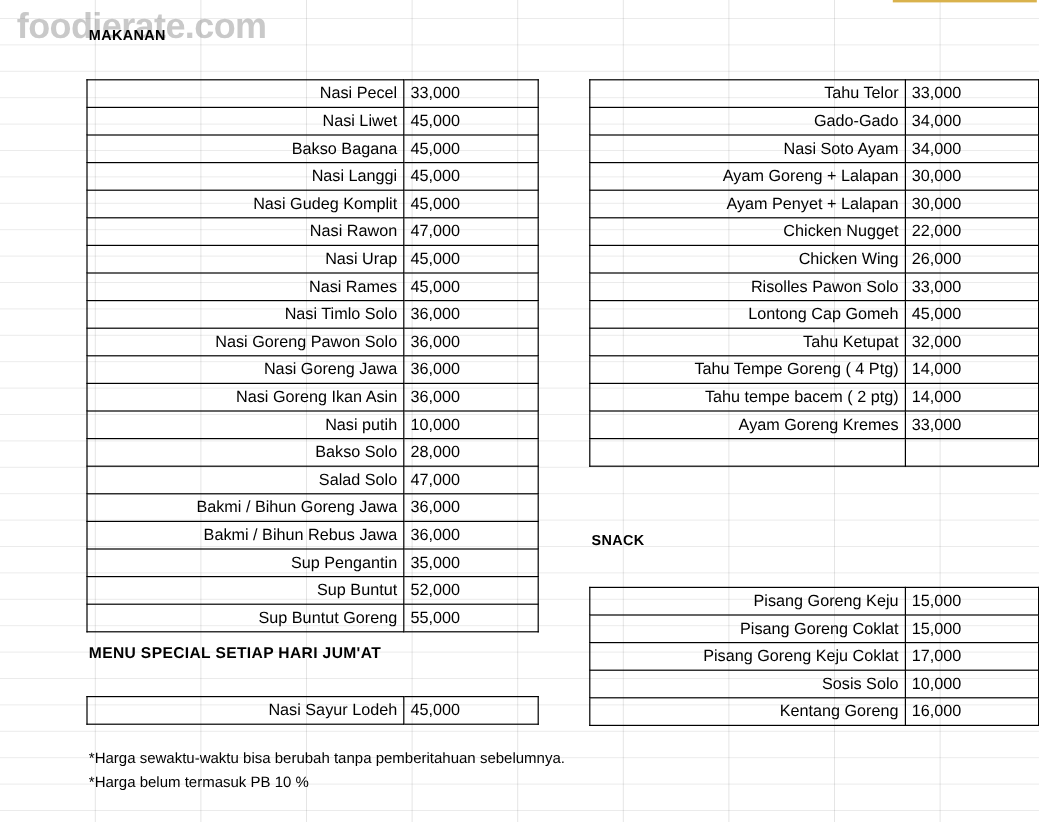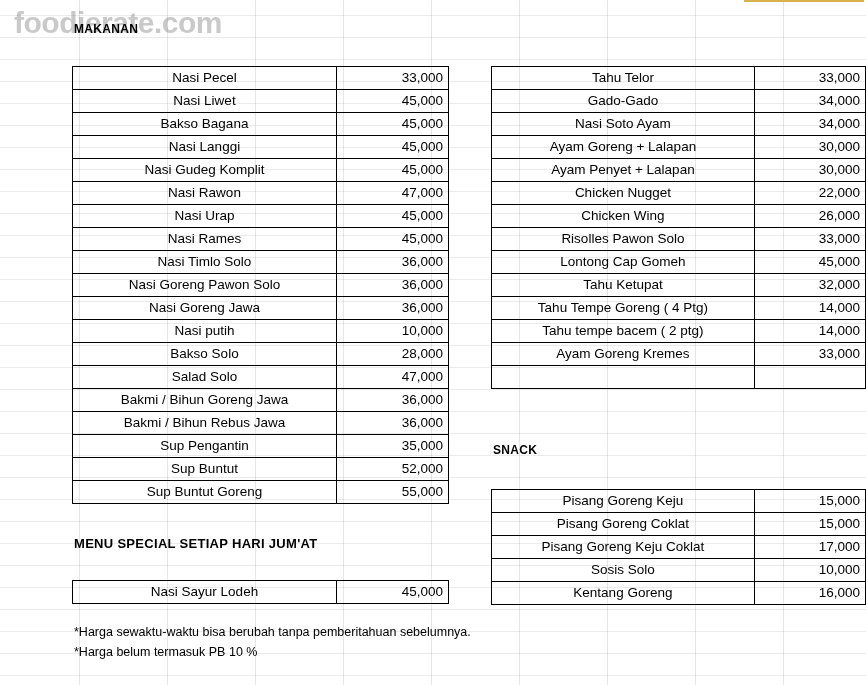--- a/index.html
+++ b/index.html
@@ -70,22 +70,22 @@
   }
   table.menu td {
     border: 1px solid #000000;
     font-size: 13.5px;
     height: 22px;
     padding: 0 5px;
     line-height: 20px;
     white-space: nowrap;
     overflow: hidden;
   }
-  table.menu td.name  { text-align: center; }
-  table.menu td.price { text-align: right; }
+  table.menu td.name  { text-align: right; }
+  table.menu td.price { }
 
   #table-makanan-left  { left: 72px; top: 66px; }
   #table-makanan-left  td.name  { width: 253px; }
   #table-makanan-left  td.price { width: 101px; }
 
   #table-makanan-right { left: 491px; top: 66px; }
   #table-makanan-right td.name  { width: 253px; }
   #table-makanan-right td.price { width: 101px; }
 
   #table-jumat { left: 72px; top: 580px; }
@@ -159,20 +159,24 @@
         </tr>
         <tr>
           <td class="name">Nasi Goreng Pawon Solo</td>
           <td class="price">36,000</td>
         </tr>
         <tr>
           <td class="name">Nasi Goreng Jawa</td>
           <td class="price">36,000</td>
         </tr>
         <tr>
+          <td class="name">Nasi Goreng Ikan Asin</td>
+          <td class="price">36,000</td>
+        </tr>
+        <tr>
           <td class="name">Nasi putih</td>
           <td class="price">10,000</td>
         </tr>
         <tr>
           <td class="name">Bakso Solo</td>
           <td class="price">28,000</td>
         </tr>
         <tr>
           <td class="name">Salad Solo</td>
           <td class="price">47,000</td>

